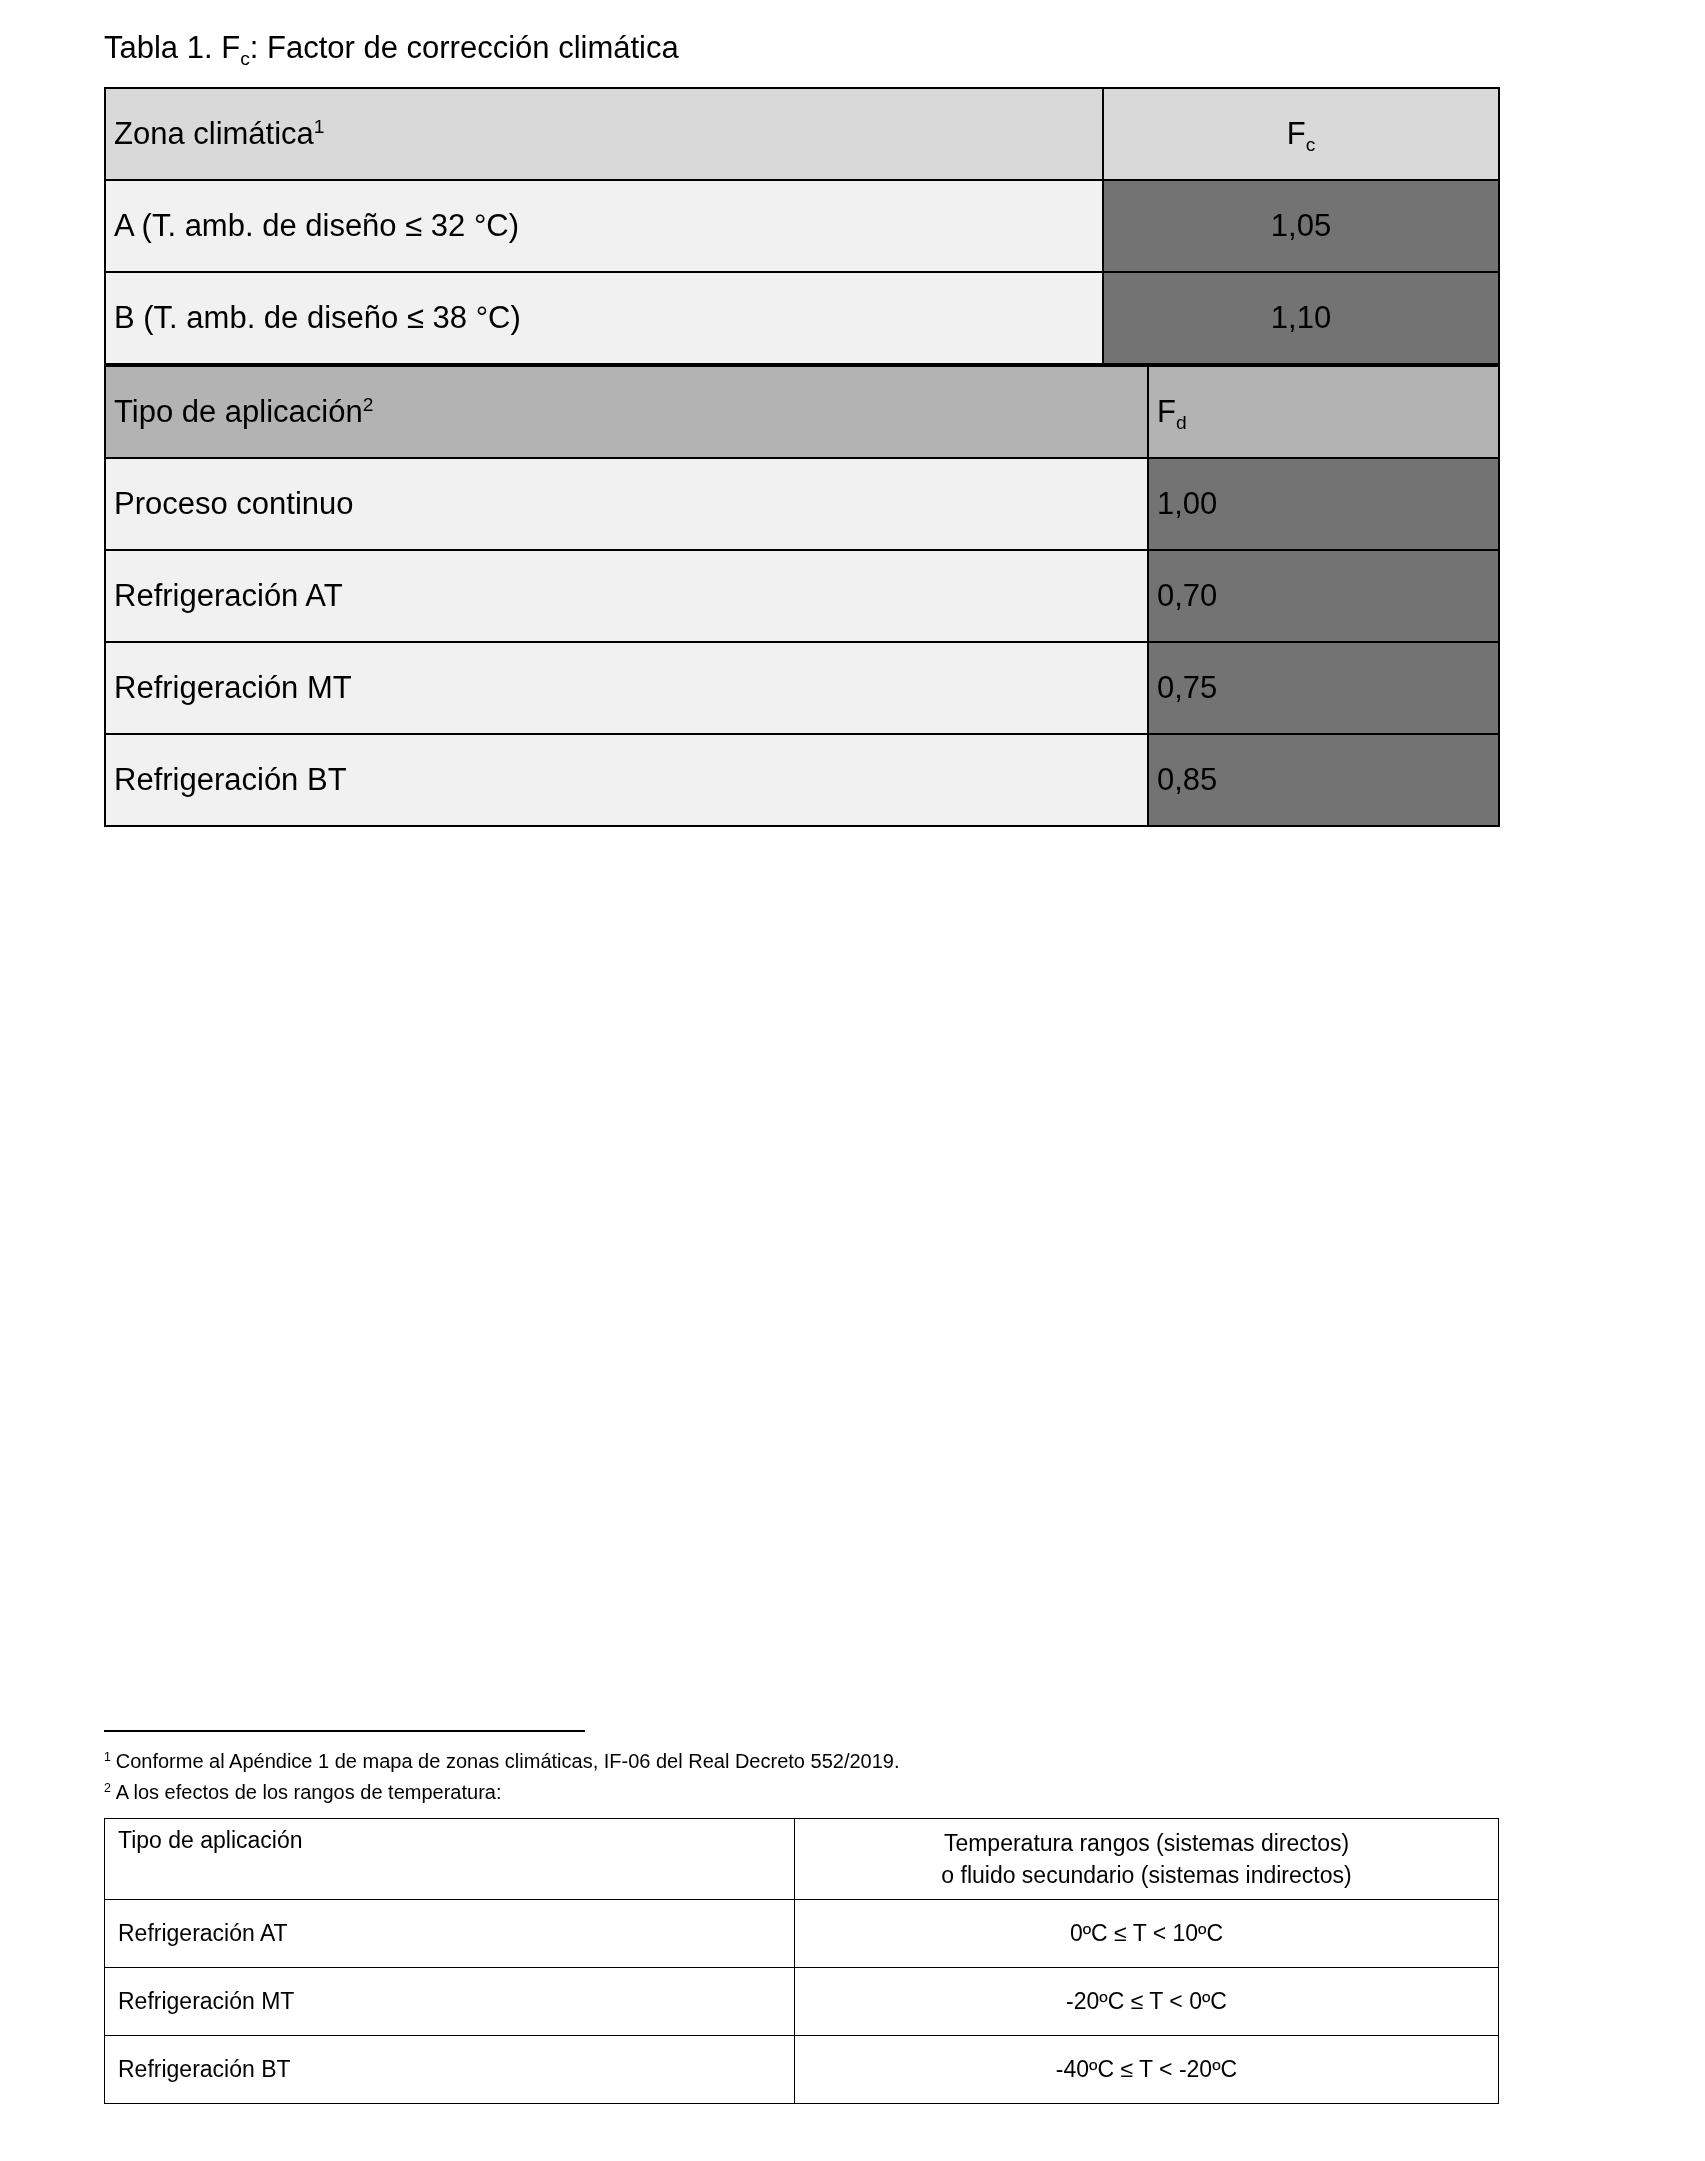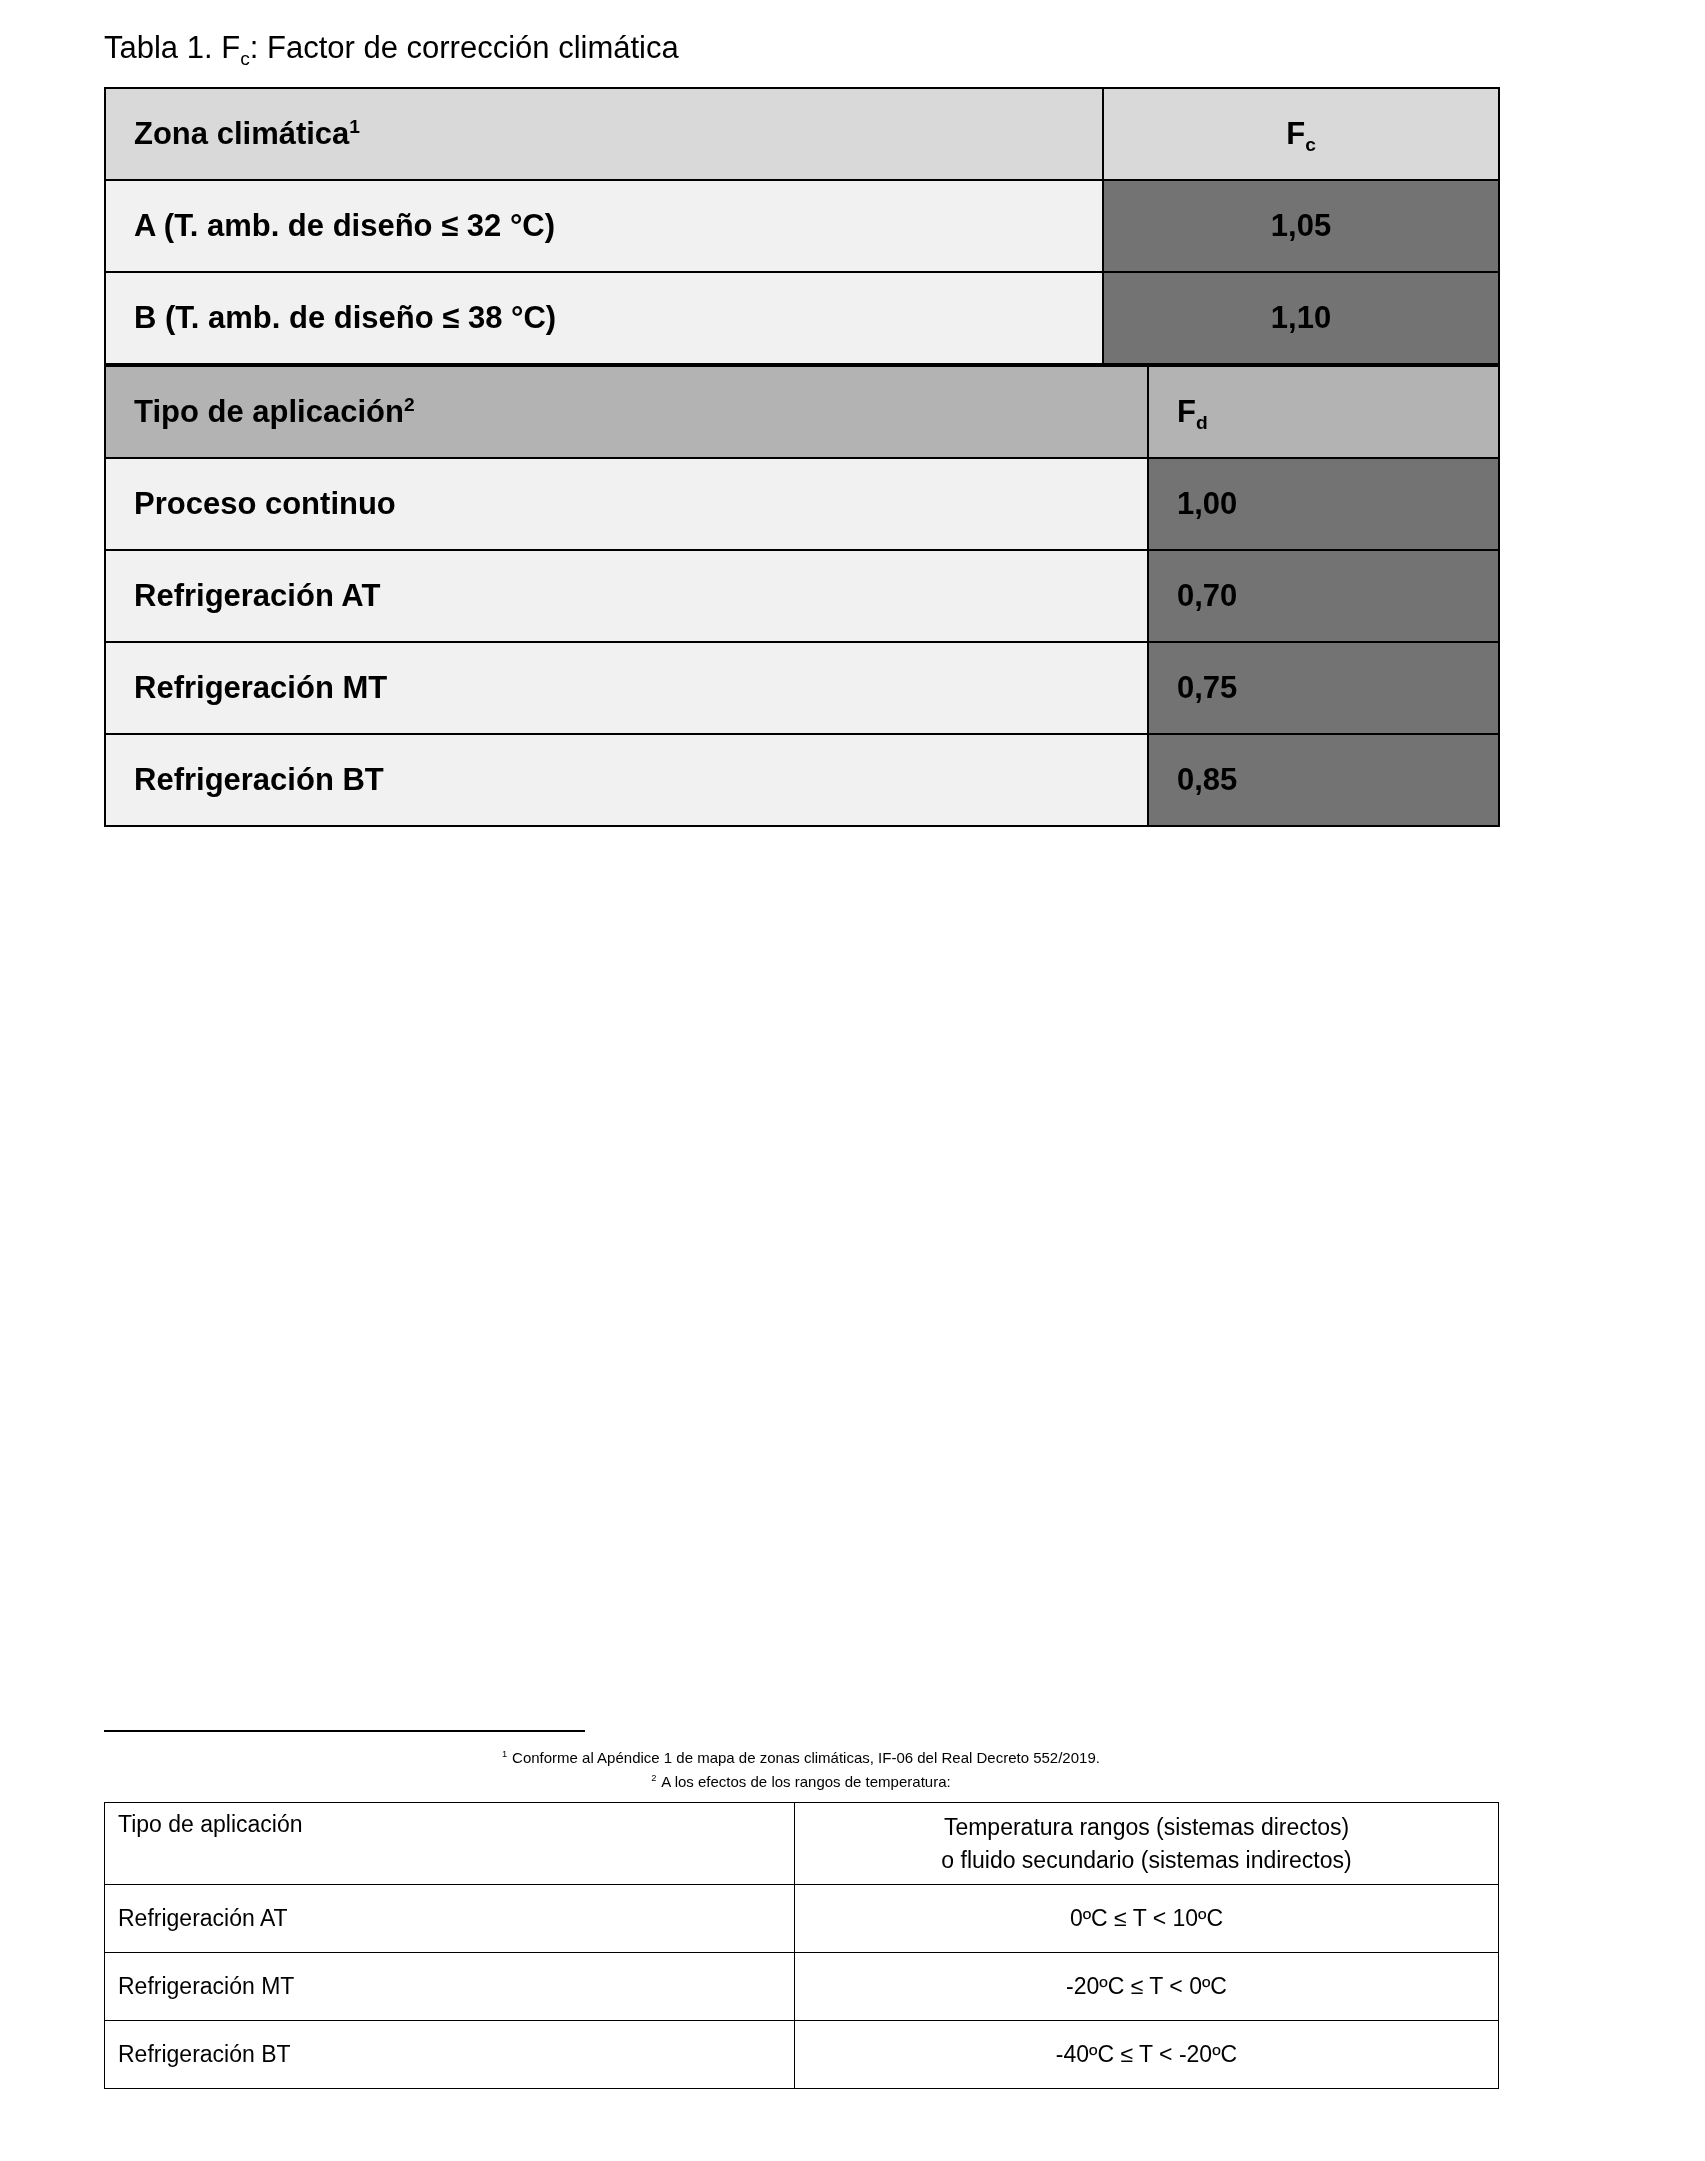--- a/index.html
+++ b/index.html
@@ -20,44 +20,44 @@
   .table-title.second { margin-top:71px; }
 
   sub { font-size:0.62em; line-height:0; }
   sup { font-size:0.62em; line-height:0; }
 
   table { border-collapse:collapse; width:1394px; table-layout:fixed; }
 
   
   .main-table th, .main-table td {
     border:2.4px solid #000000;
-    font-size:31px; font-weight:700;
+    font-size:31px; font-weight:400;
     height:90px;
-    padding:0 28px;
+    padding:0 8px;
     vertical-align:middle;
     text-align:left;
     overflow:hidden;
   }
   .t1 .col-label { width:998px; }
   .t1 .col-value { width:396px; }
   .t2 .col-label { width:1043px; }
   .t2 .col-value { width:351px; }
 
   .t1 thead th { background:#d9d9d9; }
   .t2 thead th { background:#b3b3b3; }
   .main-table tbody .label-cell { background:#f1f1f1;margin-top:20px; }
   .main-table tbody .value-cell { background:#737373; }
 
   .t1 thead .head-value, .t1 tbody .value-cell { text-align:center; }
   .t2 thead .head-value, .t2 tbody .value-cell { text-align:left; }
 
   
   .footnotes { position:absolute; top:1730px; left:104px; width:1394px; }
   .foot-rule { width:481px; border-top:2.4px solid #000000; margin-bottom:14.4px; }
-  .foot-line { font-size:15px; line-height:1.55;text-align:center; }
+  .foot-line { font-size:20px; line-height:1.55; }
   .foot-line sup { margin-right:4.8px; }
 
   .foot-table { margin-top:9.6px; }
   .foot-table th, .foot-table td {
     border:1.6px solid #000000;
     font-size:23px; font-weight:400;
     padding:8px 13px;
     vertical-align:middle;
     overflow:hidden;
   }

